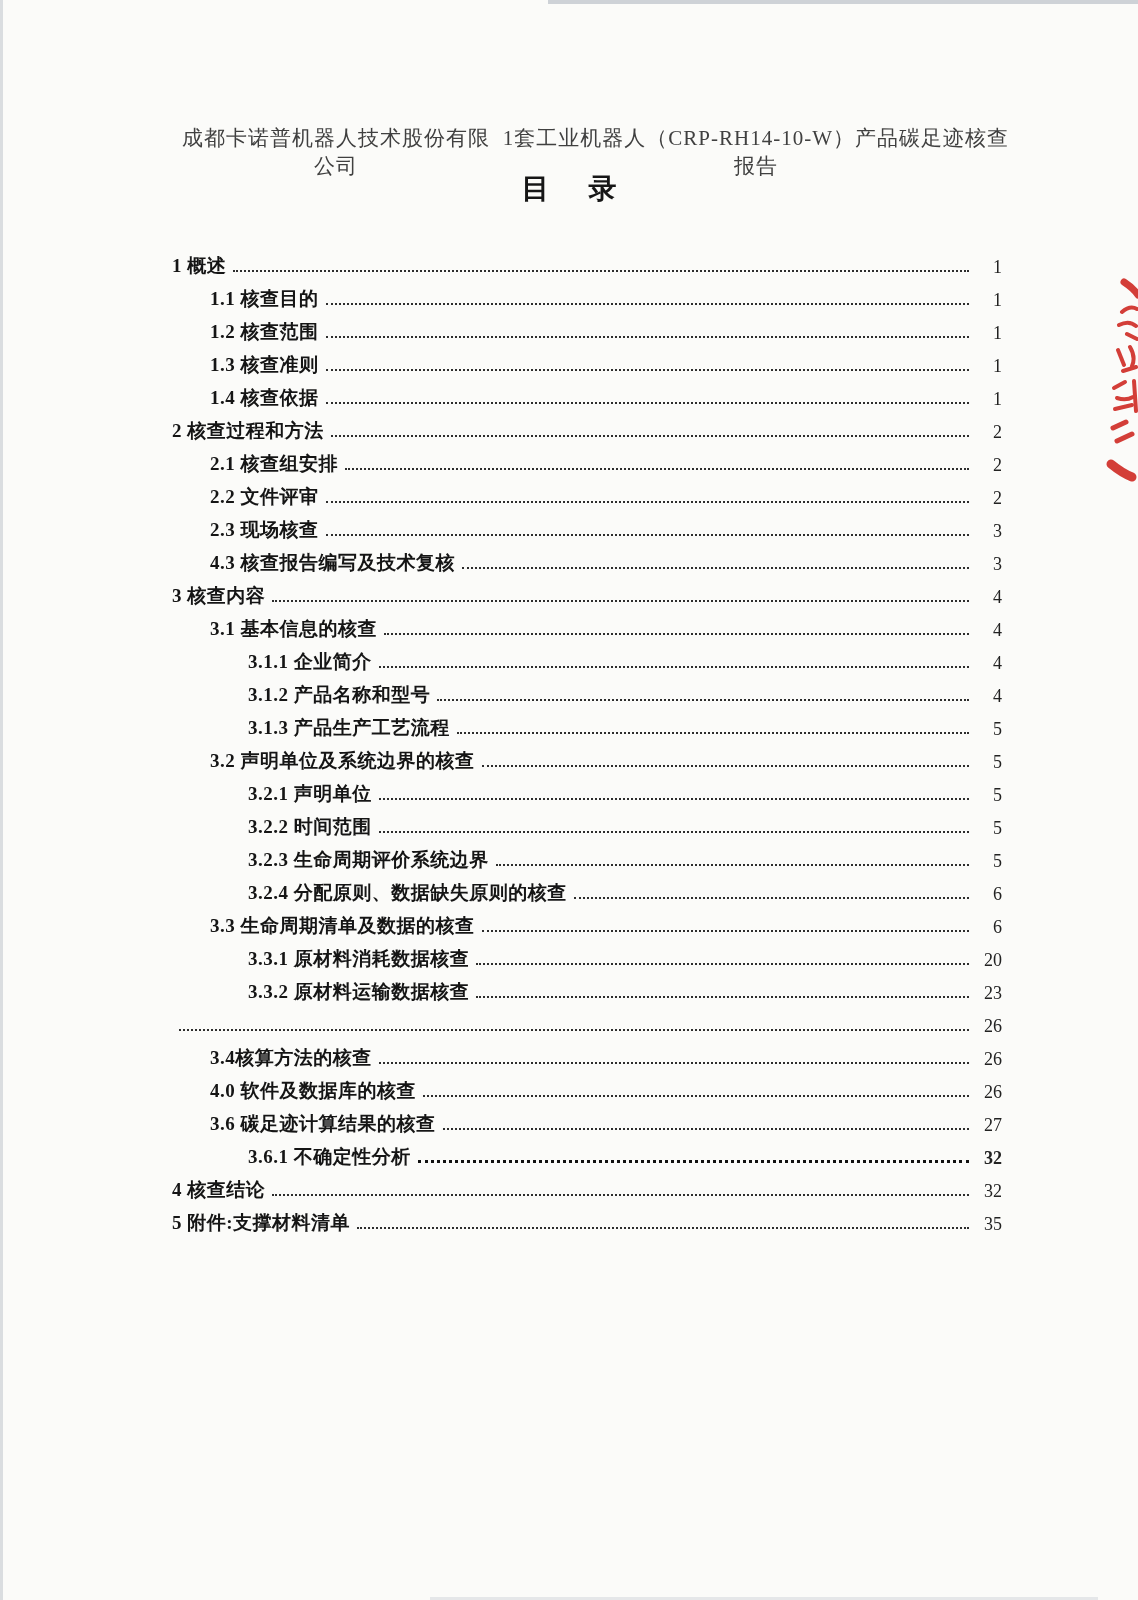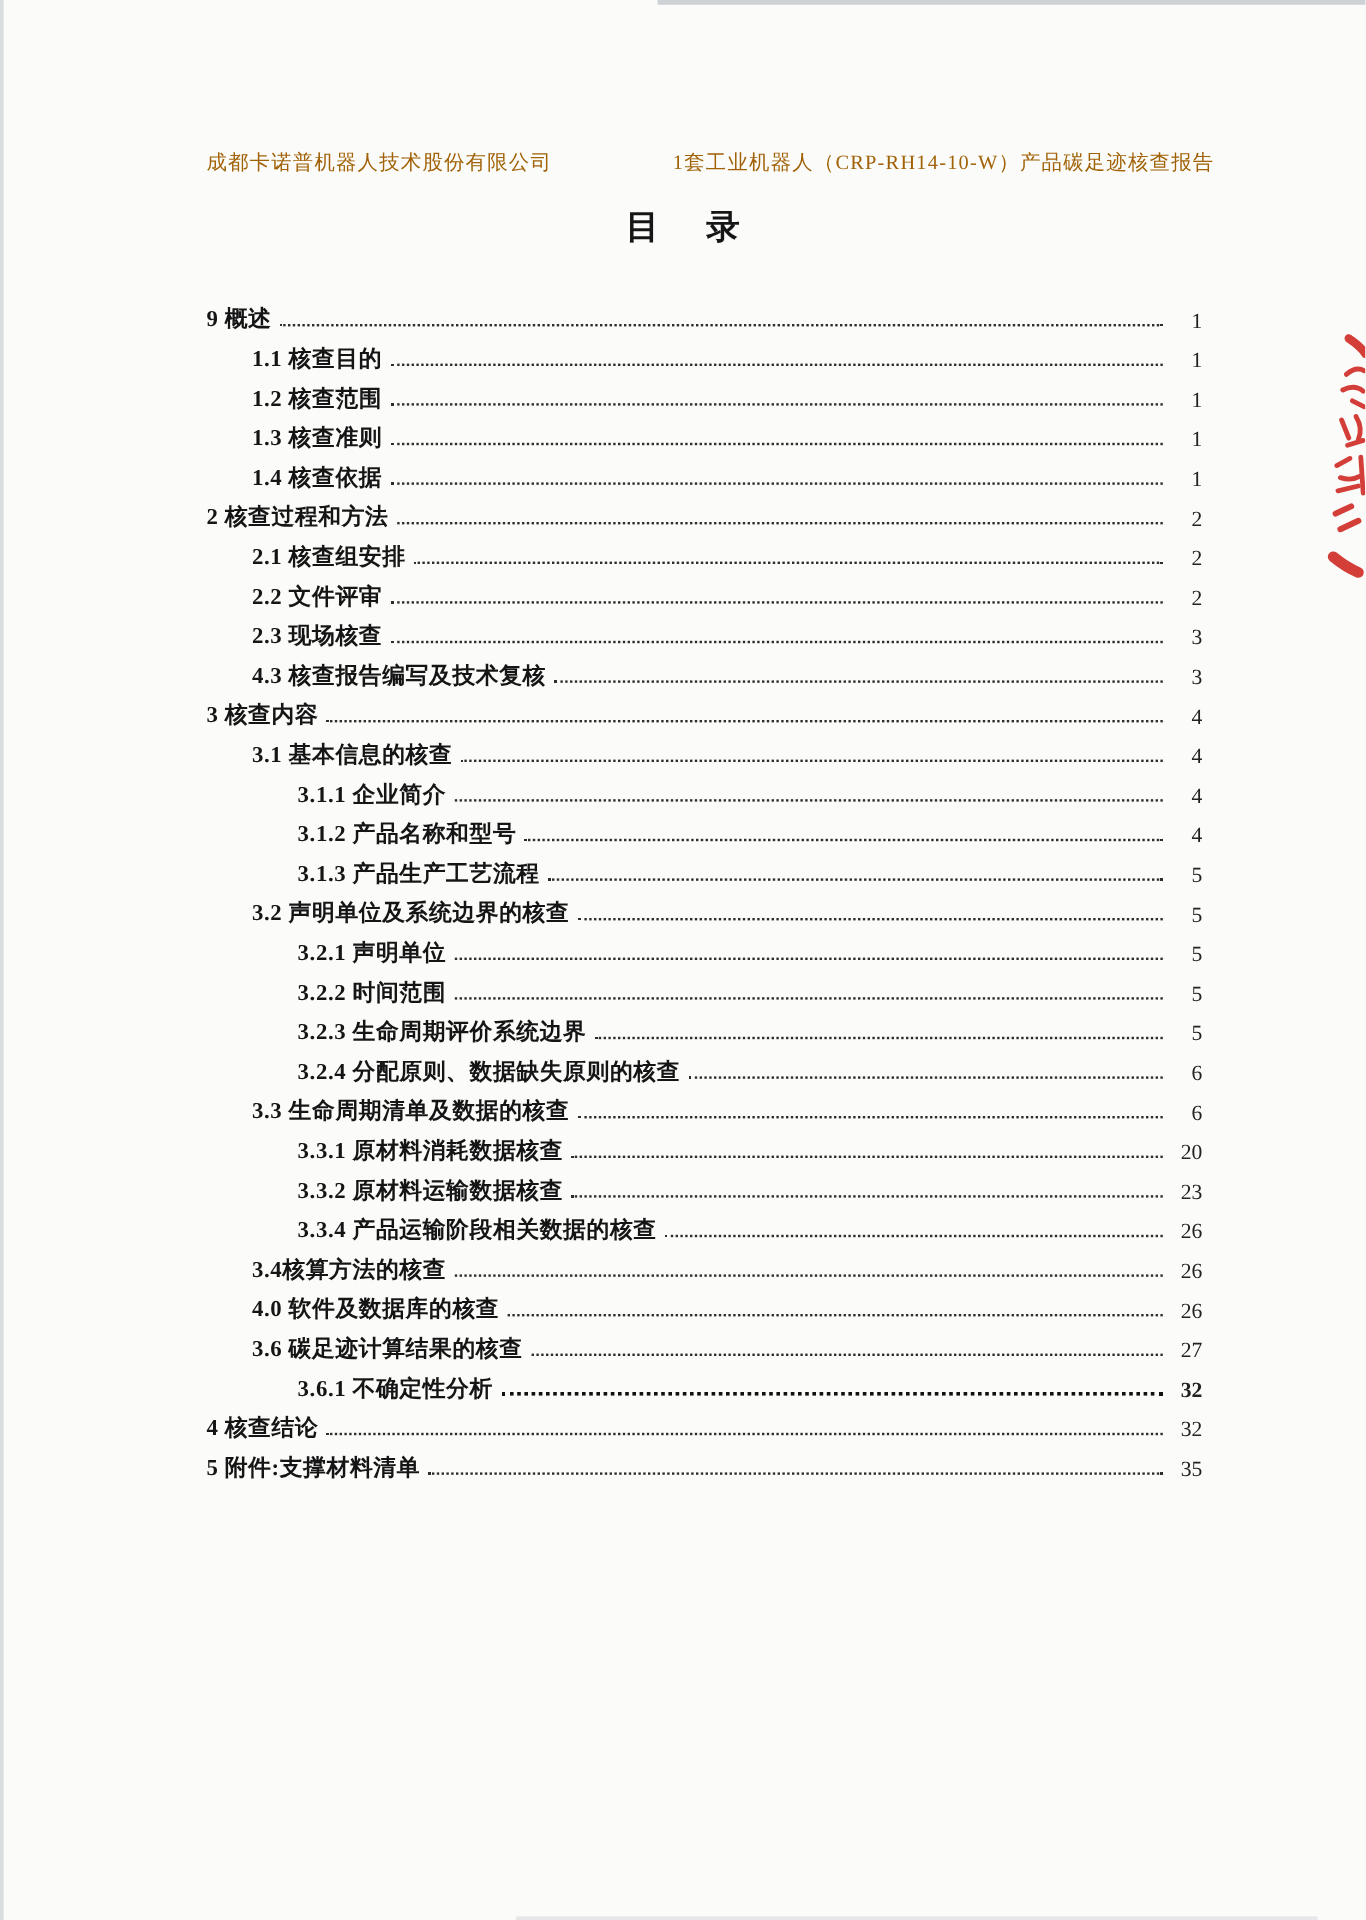--- a/index.html
+++ b/index.html
@@ -12,21 +12,21 @@
     overflow:hidden;
   }
   
   .artifact-top{position:absolute;top:0;left:548px;right:0;height:4px;background:#b6bcc4;opacity:.65;}
   .artifact-left{position:absolute;top:0;left:0;width:3px;height:1600px;background:#ccd0d6;opacity:.7;}
   .artifact-bottom{position:absolute;bottom:0;left:430px;right:40px;height:3px;background:#cfd3d9;opacity:.5;}
 
   .header{
     position:absolute;top:124px;left:172px;right:126px;
     display:flex;justify-content:space-between;align-items:baseline;
-    font-size:17px;color:#a16207;letter-spacing:1px;
+    font-size:21px;color:#404040;letter-spacing:1px;text-align:center;
   }
   .page-title{
     position:absolute;top:170px;left:0;width:100%;
     text-align:center;
     font-size:28px;font-weight:600;letter-spacing:16px;
     text-indent:16px; 
     color:#161616;
   }
   .toc{
     position:absolute;left:172px;top:247px;width:830px;
@@ -67,21 +67,21 @@
 
 <div class="header">
   <span>成都卡诺普机器人技术股份有限公司</span>
   <span>1套工业机器人（CRP-RH14-10-W）产品碳足迹核查报告</span>
 </div>
 
 <div class="page-title">目 录</div>
 
 <div class="toc">
     <div class="row lvl1">
-      <span class="label">9 概述</span>
+      <span class="label">1 概述</span>
       <span class="dots"></span>
       <span class="pagenum">1</span>
     </div>
     <div class="row lvl2">
       <span class="label">1.1 核查目的</span>
       <span class="dots"></span>
       <span class="pagenum">1</span>
     </div>
     <div class="row lvl2">
       <span class="label">1.2 核查范围</span>
@@ -182,21 +182,20 @@
       <span class="label">3.3.1 原材料消耗数据核查</span>
       <span class="dots"></span>
       <span class="pagenum">20</span>
     </div>
     <div class="row lvl3">
       <span class="label">3.3.2 原材料运输数据核查</span>
       <span class="dots"></span>
       <span class="pagenum">23</span>
     </div>
     <div class="row lvl3">
-      <span class="label">3.3.4 产品运输阶段相关数据的核查</span>
       <span class="dots"></span>
       <span class="pagenum">26</span>
     </div>
     <div class="row lvl2">
       <span class="label">3.4核算方法的核查</span>
       <span class="dots"></span>
       <span class="pagenum">26</span>
     </div>
     <div class="row lvl2">
       <span class="label">4.0 软件及数据库的核查</span>

